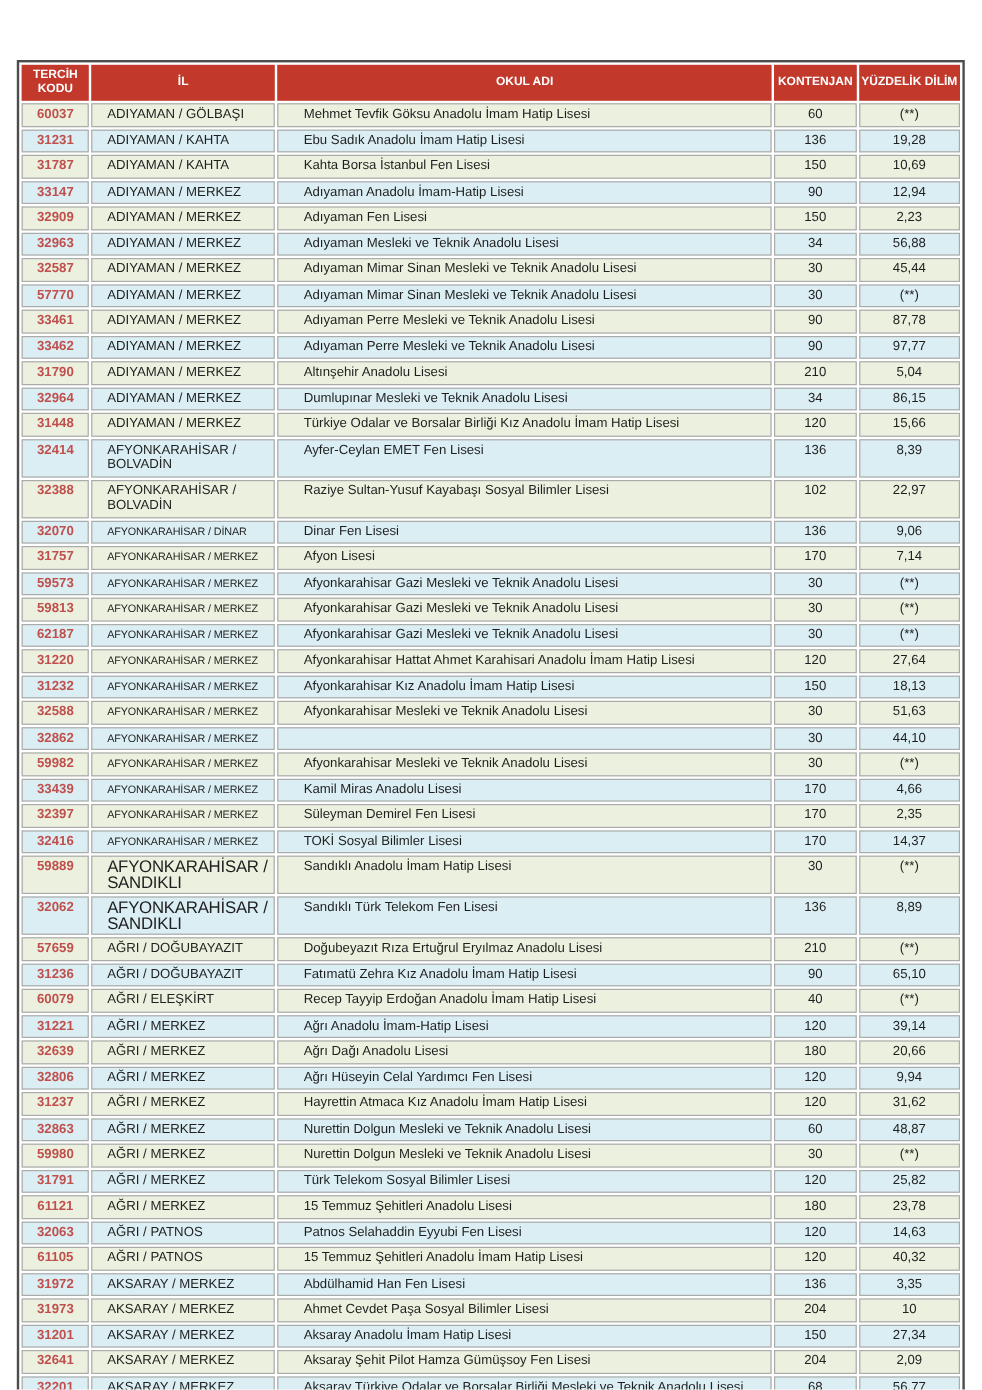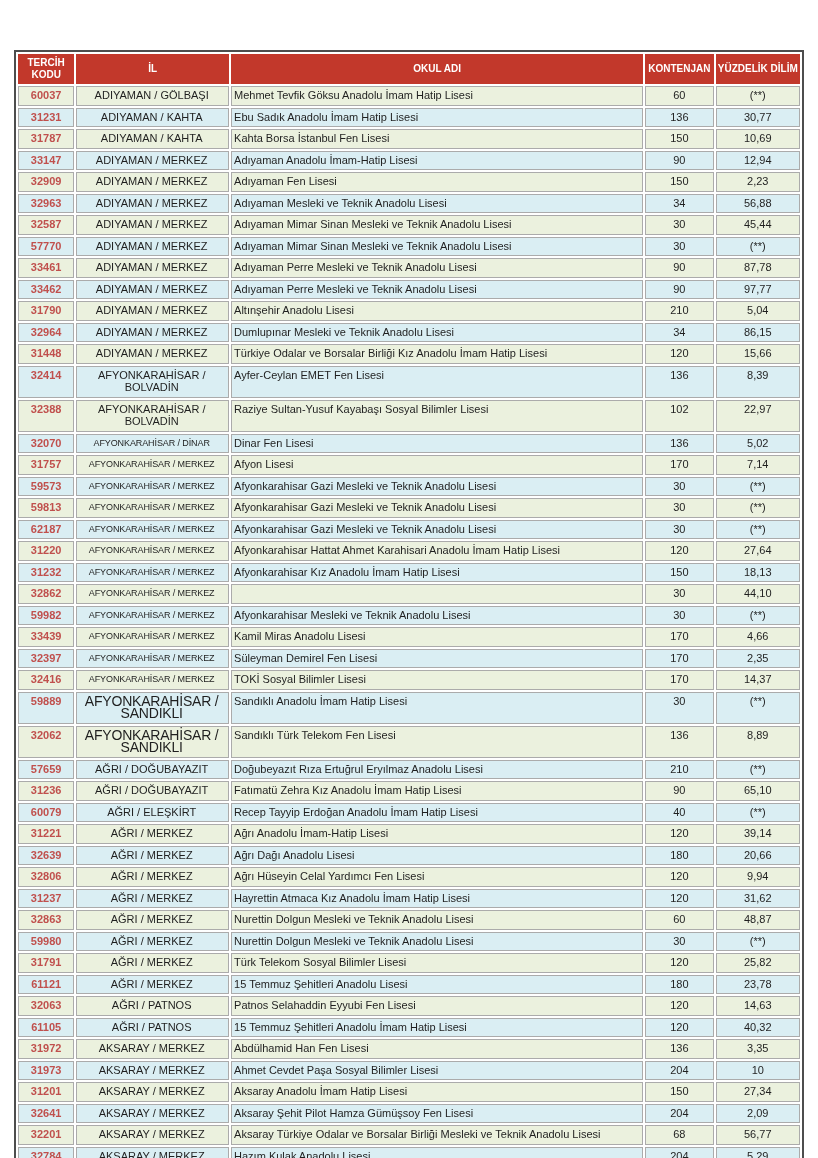--- a/index.html
+++ b/index.html
@@ -59,28 +59,27 @@
   }
   tbody tr:nth-child(odd) td{background:var(--row-odd);}
   tbody tr:nth-child(even) td{background:var(--row-even);}
   td.code{
     color:var(--code-text);
     text-align:center;
     font-weight:bold;
   }
   td.il{
     white-space:pre-line;
-    padding-left:2px;
-    text-align:center;
+    padding-left:12px;
   }
   td.il.sm{font-size:9px;letter-spacing:-0.1px;margin-left:40px;}
   td.il.xs{font-size:14px;letter-spacing:-0.2px;}
   td.okul{
     text-align:justify;
-    padding-left:2px;
+    padding-left:21px;
   }
   td.num{text-align:center;}
 </style>
 </head>
 <body>
 
 <table class="sheet-table">
   <colgroup>
     <col class="c-code">
       <col class="c-il">
@@ -103,21 +102,21 @@
         <td class="il">ADIYAMAN / GÖLBAŞI</td>
         <td class="okul">Mehmet Tevfik Göksu Anadolu İmam Hatip Lisesi</td>
         <td class="num">60</td>
         <td class="num">(**)</td>
       </tr>
       <tr>
         <td class="code">31231</td>
         <td class="il">ADIYAMAN / KAHTA</td>
         <td class="okul">Ebu Sadık Anadolu İmam Hatip Lisesi</td>
         <td class="num">136</td>
-        <td class="num">30,77</td>
+        <td class="num">19,28</td>
       </tr>
       <tr>
         <td class="code">31787</td>
         <td class="il">ADIYAMAN / KAHTA</td>
         <td class="okul">Kahta Borsa İstanbul Fen Lisesi</td>
         <td class="num">150</td>
         <td class="num">10,69</td>
       </tr>
       <tr>
         <td class="code">33147</td>
@@ -203,21 +202,21 @@
 BOLVADİN</td>
         <td class="okul">Raziye Sultan-Yusuf Kayabaşı Sosyal Bilimler Lisesi</td>
         <td class="num">102</td>
         <td class="num">22,97</td>
       </tr>
       <tr>
         <td class="code">32070</td>
         <td class="il sm">AFYONKARAHİSAR / DİNAR</td>
         <td class="okul">Dinar Fen Lisesi</td>
         <td class="num">136</td>
-        <td class="num">5,02</td>
+        <td class="num">9,06</td>
       </tr>
       <tr>
         <td class="code">31757</td>
         <td class="il sm">AFYONKARAHİSAR / MERKEZ</td>
         <td class="okul">Afyon Lisesi</td>
         <td class="num">170</td>
         <td class="num">7,14</td>
       </tr>
       <tr>
         <td class="code">59573</td>
@@ -246,20 +245,27 @@
         <td class="okul">Afyonkarahisar Hattat Ahmet Karahisari Anadolu İmam Hatip Lisesi</td>
         <td class="num">120</td>
         <td class="num">27,64</td>
       </tr>
       <tr>
         <td class="code">31232</td>
         <td class="il sm">AFYONKARAHİSAR / MERKEZ</td>
         <td class="okul">Afyonkarahisar Kız Anadolu İmam Hatip Lisesi</td>
         <td class="num">150</td>
         <td class="num">18,13</td>
+      </tr>
+      <tr>
+        <td class="code">32588</td>
+        <td class="il sm">AFYONKARAHİSAR / MERKEZ</td>
+        <td class="okul">Afyonkarahisar Mesleki ve Teknik Anadolu Lisesi</td>
+        <td class="num">30</td>
+        <td class="num">51,63</td>
       </tr>
       <tr>
         <td class="code">32862</td>
         <td class="il sm">AFYONKARAHİSAR / MERKEZ</td>
         <td class="okul"></td>
         <td class="num">30</td>
         <td class="num">44,10</td>
       </tr>
       <tr>
         <td class="code">59982</td>

